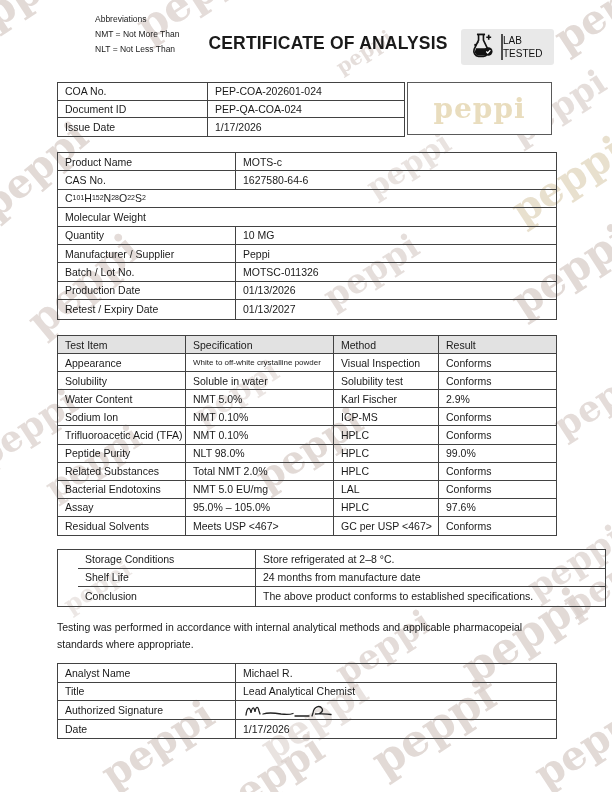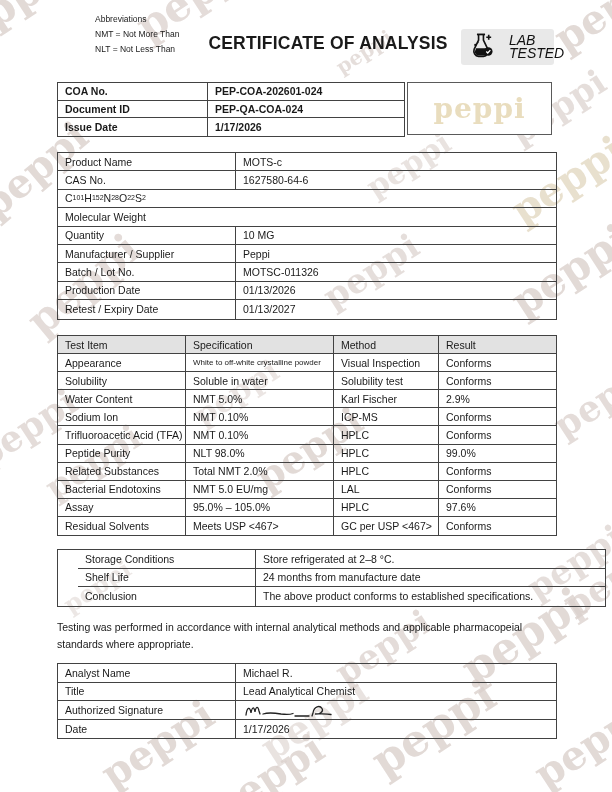--- a/index.html
+++ b/index.html
@@ -20,35 +20,35 @@
   .doc-title {
     position:absolute; left:0; right:0; top:33px; z-index:2; text-align:center;
     font-size:17.5px; font-weight:700; letter-spacing:.2px;padding-left:44px;
   }
   .badge {
     position:absolute; left:461px; top:29px; width:93px; height:36px; z-index:2;
     background:#e9e9e9; border-radius:3px; display:flex; align-items:center;
   }
   .badge .flask { margin-left:7px; }
   .badge .vr { width:2px; height:26px; background:#4c4c4c; margin-left:7px; }
-  .badge .bt { margin-left:8px; font-size:14px; line-height:13px; color:#111;font-style:italic; }
+  .badge .bt { font-size:10px; line-height:13px; color:#111; }
   
   .tbl { position:absolute; z-index:2; border:1.5px solid #424242; box-sizing:border-box; }
   .tr { display:flex; border-bottom:1px solid #424242; box-sizing:border-box; }
   .tr:last-child { border-bottom:none; }
   .td {
     display:flex; align-items:center; padding:0 7px; font-size:10.5px;
     border-right:1px solid #424242; box-sizing:border-box; overflow:hidden; white-space:nowrap;
   }
   .td:last-child { border-right:none; flex:1; }
   .td.hd { background:#e2e2e2; }
   .td.sm { font-size:8px; }
   sub { font-size:7px; line-height:0; }
   
-  .coa  { left:57px;  top:82px;  width:348px;font-weight:bold; }
+  .coa  { left:57px;  top:82px;  width:348px; }
   .coa .tr { height:17.6px; }
   .coa .lab { width:150px; }
   .logo-box {
     position:absolute; left:407px; top:82px; width:145px; height:53px; z-index:2;
     border:1.5px solid #5a5a5a; box-sizing:border-box; background:#fff;
     display:flex; align-items:center; justify-content:center;
   }
   .logo-box .logo {
     font-family:"DejaVu Serif", serif; font-weight:700; font-size:28px;
     color:#e9ddbe; letter-spacing:1px;

